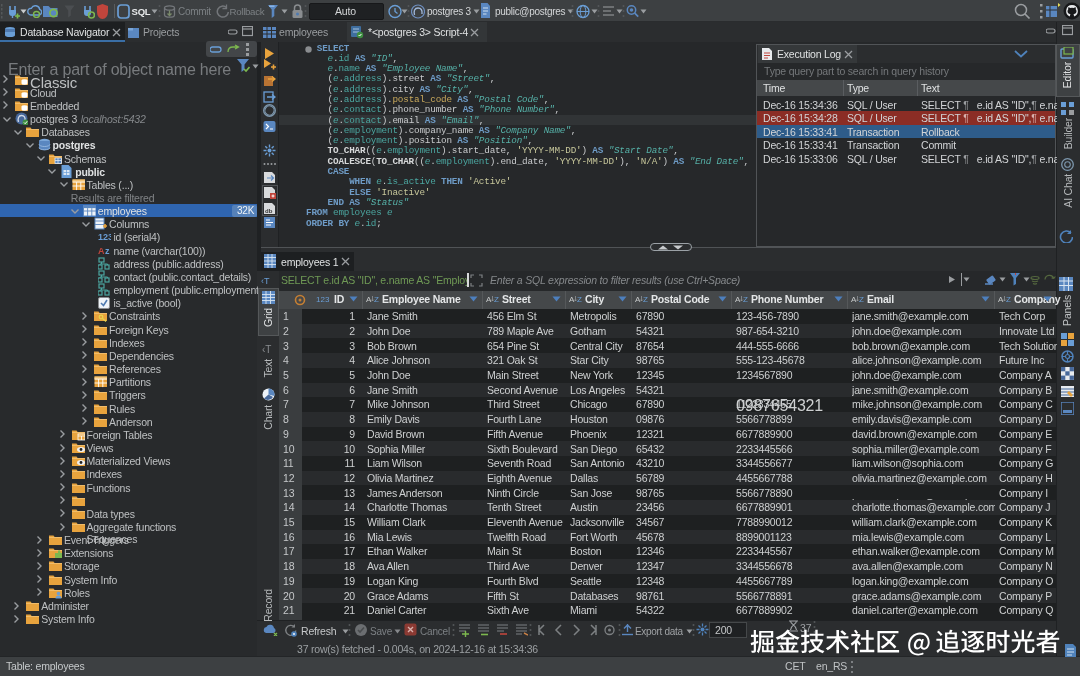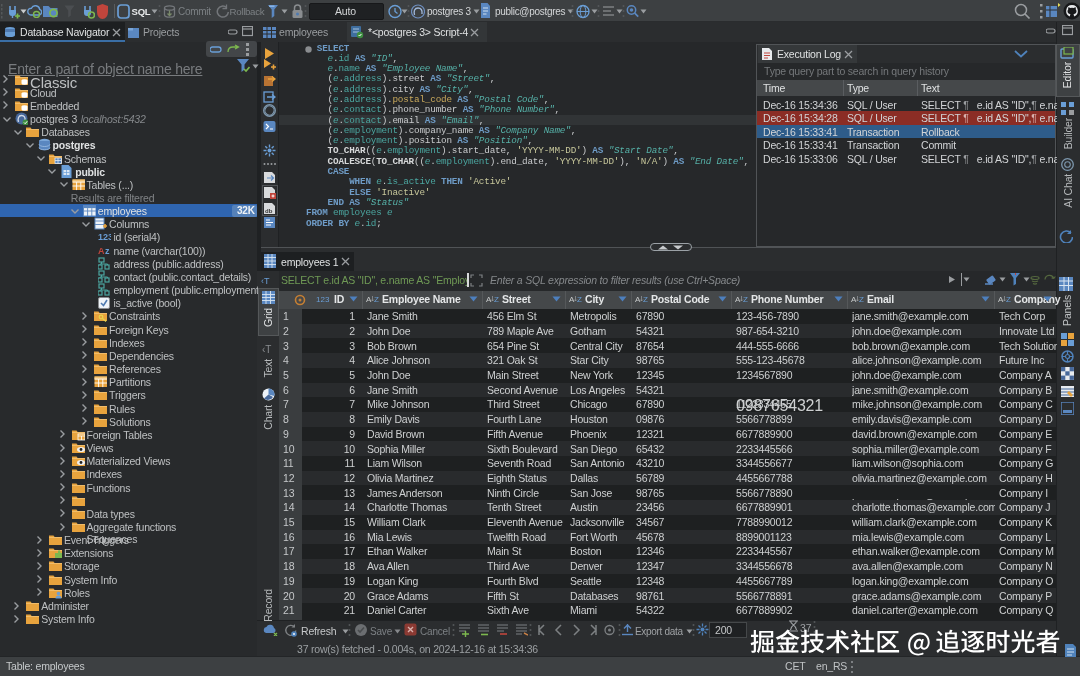--- a/index.html
+++ b/index.html
@@ -255,21 +255,21 @@
 <svg class="ab" style="left:227px;top:44px" width="14" height="10.5" viewBox="0 0 14 10.5">
     <path d="M1 8 c0 -3 2 -5 5 -5 h5 M8 1 l3.5 2 l-3.5 2" fill="none" stroke="#7db84f" stroke-width="1.3"></path>
   </svg>
 <svg class="ab" style="left:246px;top:43px" width="4" height="13" viewBox="0 0 4 13">
     <g fill="#9a9da0">
       <rect y="0" width="3" height="3"></rect>
       <rect y="5" width="3" height="3"></rect>
       <rect y="10" width="3" height="3"></rect>
     </g>
   </svg>
-<div class="tx" style="left:8px;top:61px;font-size:14px;color:#787b7e;font-weight:normal;text-decoration:underline;">Enter a part of object name here</div>
+<div class="tx" style="left:8px;top:61px;font-size:16px;color:#787b7e;font-weight:normal;">Enter a part of object name here</div>
 <svg class="ab" style="left:236px;top:58px" width="14" height="15" viewBox="0 0 14 15">
     <path d="M1 1 h12 l-4.5 5.5 v5 l-3 2.5 v-7.5 z" fill="#5a87c0"></path>
     <path d="M8 11 l2 2 l3.5 -4" stroke="#7db84f" stroke-width="1.6" fill="none"></path>
   </svg>
 <svg class="ab" style="left:252px;top:64px" width="7" height="5" viewBox="0 0 7 5">
     <path d="M0.5 0.5 L6.5 0.5 L3.5 4.5 Z" fill="#9a9da0"></path>
   </svg>
 <svg class="ab" style="left:3.0px;top:75.1px" width="5" height="8" viewBox="0 0 5 8">
     <path d="M0.5 0.5 L4 4 L0.5 7.5" stroke="#9a9da0" stroke-width="1.4" fill="none"></path>
   </svg>
@@ -352,21 +352,21 @@
   </svg>
 <svg class="ab" style="left:71.5px;top:177.8px" width="13" height="13" viewBox="0 0 13 13">
     <rect x="0.5" y="1.5" width="12.5" height="10.5" fill="#e8a33d"></rect>
     <rect x="0.5" y="1.5" width="12.5" height="2.6" fill="#f3c579"></rect>
     <path d="M0.5 4.1 h12.5 M0.5 8 h12.5 M4.6 4.1 v8 M8.8 4.1 v8" stroke="#fff" stroke-width="0.9" fill="none"></path>
   </svg>
 <div class="tx" style="left:86.5px;top:178.8px;font-size:10.5px;color:#bec0c2;font-weight:normal;">Tables (...)</div>
 <div class="tx" style="left:70.80000000000001px;top:191.9px;font-size:10.5px;color:#808386;font-weight:normal;">Results are filtered</div>
 <div class="ab" style="left:0px;top:204.1px;width:257px;height:13px;background:#2f65b0"></div>
 <div class="ab" style="left:232px;top:204.6px;width:25px;height:12px;background:#5581b9;border-radius:2px"></div>
-<div class="tx" style="left:237px;top:205.1px;font-size:10px;color:#eef2f6;font-weight:bold;">32K</div>
+<div class="tx" style="left:237px;top:205.1px;font-size:10px;color:#eef2f6;font-weight:normal;">32K</div>
 <svg class="ab" style="left:70.80000000000001px;top:208.7px" width="8" height="5" viewBox="0 0 8 5">
     <path d="M0.5 0.5 L4 4 L7.5 0.5" stroke="#9a9da0" stroke-width="1.4" fill="none"></path>
   </svg>
 <svg class="ab" style="left:82.80000000000001px;top:204.1px" width="13" height="13" viewBox="0 0 13 13">
     <rect x="0.5" y="1.5" width="12.5" height="10.5" fill="#eef3f8" stroke="#5a87c0" stroke-width="1"></rect>
     <rect x="0.5" y="1.5" width="12.5" height="2.6" fill="#5a87c0"></rect>
     <path d="M0.5 7 h12.5 M4.6 4.1 v8 M8.8 4.1 v8" stroke="#5a87c0" stroke-width="0.9" fill="none"></path>
   </svg>
 <div class="tx" style="left:97.80000000000001px;top:205.1px;font-size:10.5px;color:#dfe1e2;font-weight:normal;">employees</div>
 <svg class="ab" style="left:82.10000000000001px;top:221.85999999999999px" width="8" height="5" viewBox="0 0 8 5">
@@ -480,21 +480,21 @@
     <path d="M0 4.5 h13" stroke="#f0bc6a" stroke-width="1"></path>
   </svg>
 <div class="tx" style="left:109.10000000000001px;top:402.5px;font-size:10.5px;color:#bec0c2;font-weight:normal;">Rules</div>
 <svg class="ab" style="left:82.10000000000001px;top:417.26000000000005px" width="5" height="8" viewBox="0 0 5 8">
     <path d="M0.5 0.5 L4 4 L0.5 7.5" stroke="#9a9da0" stroke-width="1.4" fill="none"></path>
   </svg>
 <svg class="ab" style="left:94.10000000000001px;top:414.7px" width="13" height="13" viewBox="0 0 13 13">
     <path d="M0 2.5 h4.5 l1.5 2 h7 v7.5 h-13 z" fill="#e8a33d"></path>
     <path d="M0 4.5 h13" stroke="#f0bc6a" stroke-width="1"></path>
   </svg>
-<div class="tx" style="left:109.10000000000001px;top:415.7px;font-size:10.5px;color:#bec0c2;font-weight:normal;">Solutions</div>
+<div class="tx" style="left:109.10000000000001px;top:415.7px;font-size:10.5px;color:#bec0c2;font-weight:normal;">Anderson</div>
 <svg class="ab" style="left:59.5px;top:430.42px" width="5" height="8" viewBox="0 0 5 8">
     <path d="M0.5 0.5 L4 4 L0.5 7.5" stroke="#9a9da0" stroke-width="1.4" fill="none"></path>
   </svg>
 <svg class="ab" style="left:71.5px;top:427.8px" width="13" height="13" viewBox="0 0 13 13">
     <path d="M0 2.5 h4.5 l1.5 2 h7 v7.5 h-13 z" fill="#e8a33d"></path>
     <path d="M0 4.5 h13" stroke="#f0bc6a" stroke-width="1"></path>
     <rect x="6" y="6" width="7" height="6" fill="#e8a33d" stroke="#fff" stroke-width="0.8"></rect>
     <path d="M6 8 h7 M9.5 8 v4" stroke="#fff" stroke-width="0.8"></path>
   </svg>
 <div class="tx" style="left:86.5px;top:428.8px;font-size:10.5px;color:#bec0c2;font-weight:normal;">Foreign Tables</div>
@@ -951,21 +951,21 @@
 <div class="tx" style="left:487px;top:457.2px;width:79px;overflow:hidden;font-size:10.5px;color:#ced0d1">Seventh Road</div>
 <div class="tx" style="left:570px;top:457.2px;width:62px;overflow:hidden;font-size:10.5px;color:#ced0d1">San Antonio</div>
 <div class="tx" style="left:636px;top:457.2px;width:96px;overflow:hidden;font-size:10.5px;color:#ced0d1">43210</div>
 <div class="tx" style="left:736px;top:457.2px;width:112px;overflow:hidden;font-size:10.5px;color:#ced0d1">3344556677</div>
 <div class="tx" style="left:852px;top:457.2px;width:143px;overflow:hidden;font-size:10.5px;color:#ced0d1">liam.wilson@sophia.com</div>
 <div class="tx" style="left:999px;top:457.2px;width:58px;overflow:hidden;font-size:10.5px;color:#ced0d1">Company G</div>
 <div class="ab" style="left:302px;top:470.7px;width:754px;height:14.7px;background:#292b2d"></div>
 <div class="tx" style="left:283px;top:471.9px;font-size:10.5px;color:#c6c8ca;font-weight:normal;">12</div>
 <div class="tx" style="left:302px;top:471.9px;width:53px;text-align:right;font-size:10.5px;color:#ced0d1">12</div>
 <div class="tx" style="left:367px;top:471.9px;width:116px;overflow:hidden;font-size:10.5px;color:#ced0d1">Olivia Martinez</div>
-<div class="tx" style="left:487px;top:471.9px;width:79px;overflow:hidden;font-size:10.5px;color:#ced0d1">Eighth Status</div>
+<div class="tx" style="left:487px;top:471.9px;width:79px;overflow:hidden;font-size:10.5px;color:#ced0d1">Eighth Avenue</div>
 <div class="tx" style="left:570px;top:471.9px;width:62px;overflow:hidden;font-size:10.5px;color:#ced0d1">Dallas</div>
 <div class="tx" style="left:636px;top:471.9px;width:96px;overflow:hidden;font-size:10.5px;color:#ced0d1">56789</div>
 <div class="tx" style="left:736px;top:471.9px;width:112px;overflow:hidden;font-size:10.5px;color:#ced0d1">4455667788</div>
 <div class="tx" style="left:852px;top:471.9px;width:143px;overflow:hidden;font-size:10.5px;color:#ced0d1">olivia.martinez@example.com</div>
 <div class="tx" style="left:999px;top:471.9px;width:58px;overflow:hidden;font-size:10.5px;color:#ced0d1">Company H</div>
 <div class="tx" style="left:283px;top:486.6px;font-size:10.5px;color:#c6c8ca;font-weight:normal;">13</div>
 <div class="tx" style="left:302px;top:486.6px;width:53px;text-align:right;font-size:10.5px;color:#ced0d1">13</div>
 <div class="tx" style="left:367px;top:486.6px;width:116px;overflow:hidden;font-size:10.5px;color:#ced0d1">James Anderson</div>
 <div class="tx" style="left:487px;top:486.6px;width:79px;overflow:hidden;font-size:10.5px;color:#ced0d1">Ninth Circle</div>
 <div class="tx" style="left:570px;top:486.6px;width:62px;overflow:hidden;font-size:10.5px;color:#ced0d1">San Jose</div>

